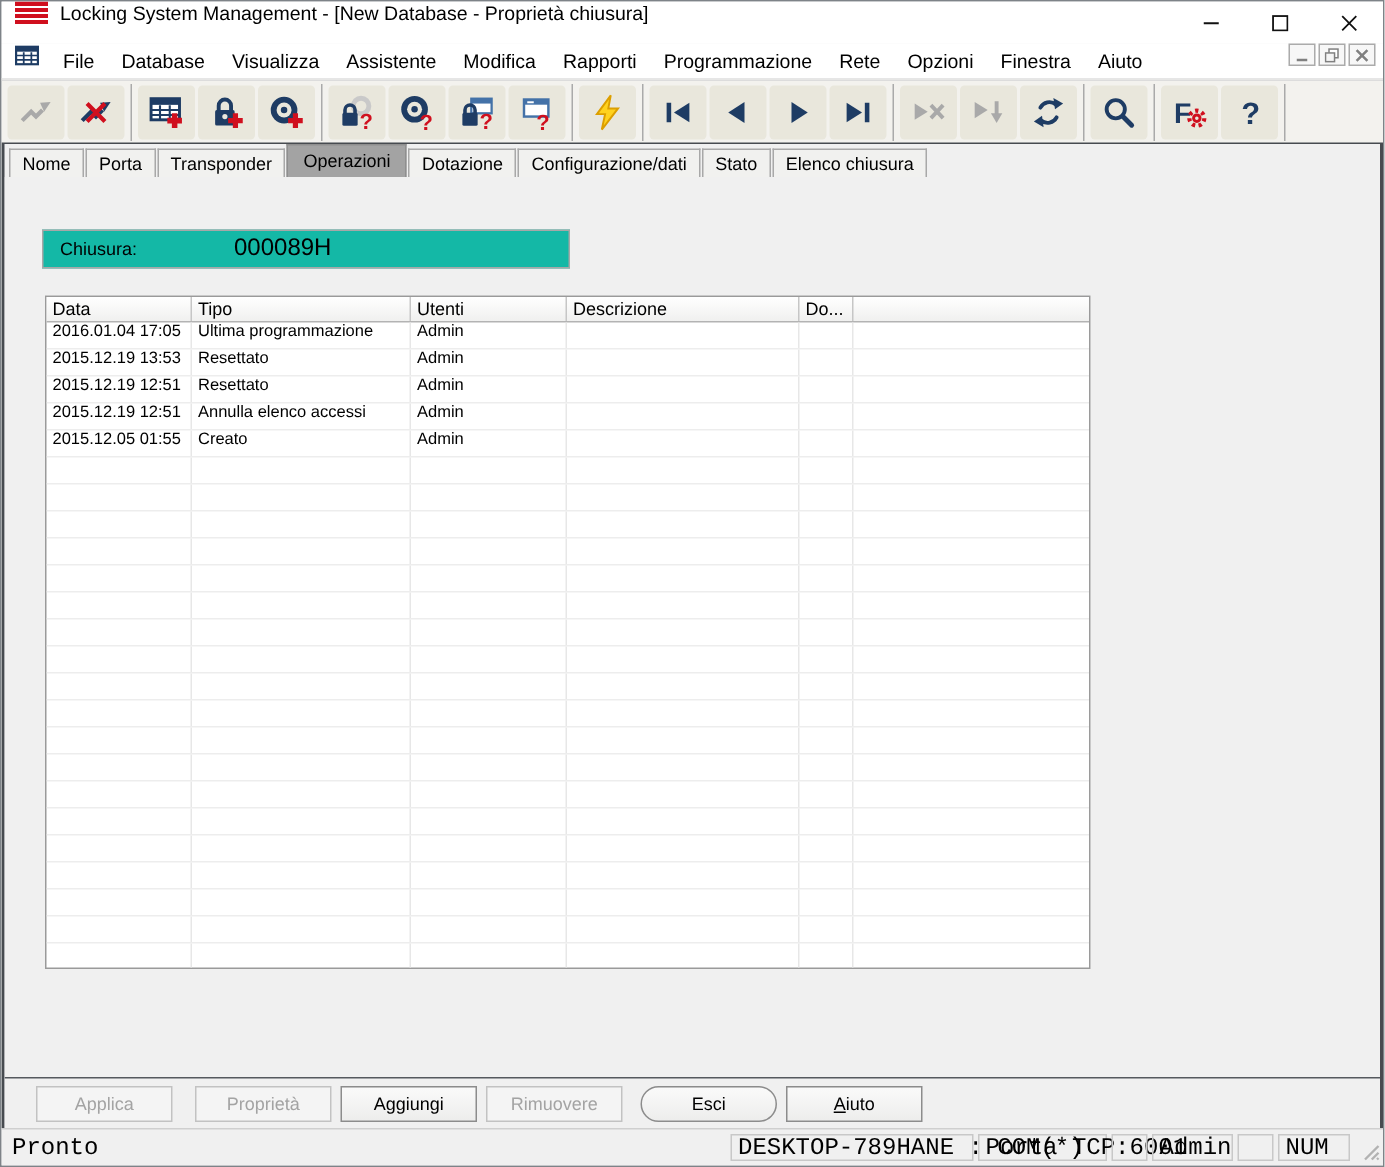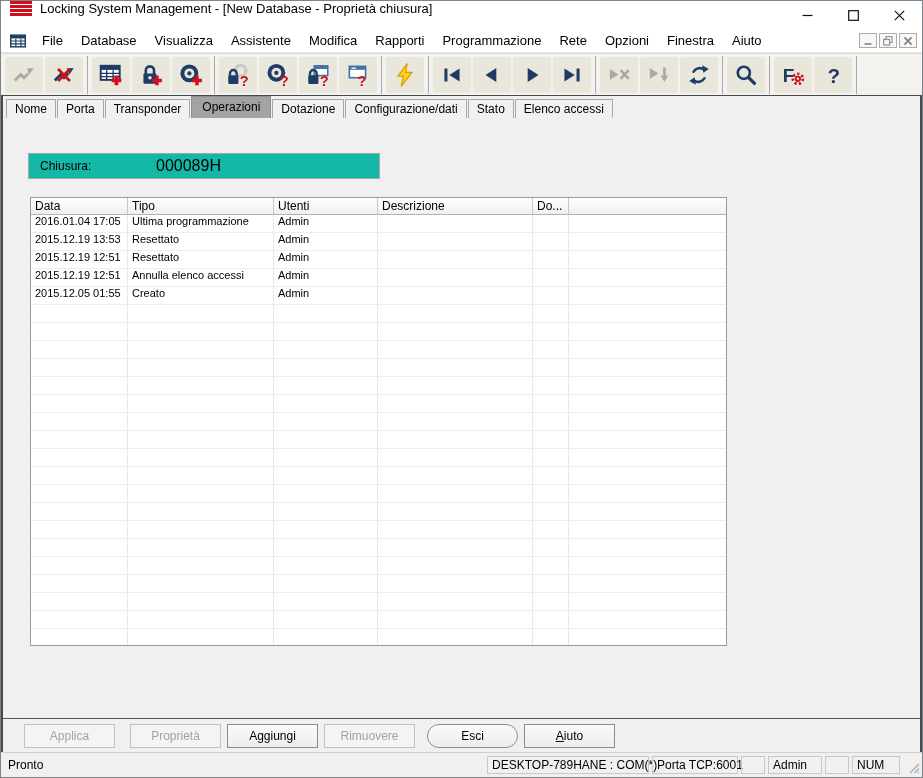--- a/index.html
+++ b/index.html
@@ -10,21 +10,21 @@
     display:flex;flex-direction:column;overflow:hidden;position:relative;
   }
   
   .titlebar{height:28px;background:#ffffff;display:flex;align-items:flex-start;flex:0 0 auto;}
   .app-icon{width:22px;height:15px;margin:0 8px 0 9px;
     background:repeating-linear-gradient(to bottom,#d00f1e 0 2.7px,#ffffff 2.7px 4.1px);}
   .title-text{font-size:13px;color:#000;white-space:nowrap;}
   .win-controls{margin-left:auto;display:flex;height:100%;}
   .win-btn{width:46px;height:28px;display:flex;align-items:center;justify-content:center;}
   
-  .menubar{height:24px;background:#ffffff;display:flex;align-items:center;flex:0 0 auto;border-bottom:1px solid #e6e6e6;}
+  .menubar{height:24px;background:#ffffff;display:flex;align-items:flex-start;flex:0 0 auto;border-bottom:1px solid #e6e6e6;}
   .mdi-doc-icon{margin:0 6px 0 8px;display:flex;}
   .menu-items{display:flex;align-items:center;height:100%;}
   .menu-item{font-size:13px;color:#000;padding:0 9px;line-height:23px;white-space:nowrap;}
   .mdi-controls{margin-left:auto;margin-right:5px;display:flex;gap:2px;}
   .mdi-btn{width:18px;height:15px;border:1px solid #ababab;background:#f7f7f7;
     display:flex;align-items:center;justify-content:center;}
   
   .toolbar{height:43px;background:#f3f2ee;display:flex;align-items:center;
     padding-left:3px;flex:0 0 auto;border-top:1px solid #dcdcdc;border-bottom:1px solid #474b50;}
   .tbtn{width:38px;height:36px;background:#e9e7dc;border-radius:3px;margin:0 1px;
@@ -64,21 +64,21 @@
   .footer{height:34px;flex:0 0 auto;border-top:1px solid #55595e;background:#f0f0f0;
     display:flex;align-items:center;padding-left:21px;}
   .btn{width:91px;height:24px;font-family:"Liberation Sans",sans-serif;font-size:12px;color:#000;
     background:linear-gradient(#fafafa,#ededec);border:1px solid #8c8c8c;}
   .btn.disabled{color:#a3a3a3;border-color:#c2c2c2;background:#f4f4f4;}
   .btn:nth-child(1){margin-right:15px;} .btn:nth-child(2){margin-right:6px;}
   .btn:nth-child(3){margin-right:6px;}  .btn:nth-child(4){margin-right:12px;}
   .btn:nth-child(5){margin-right:6px;border-radius:12px;}
   
   .statusbar{height:25px;flex:0 0 auto;background:#f0f0f0;border-top:1px solid #cfcfcf;
-    display:flex;align-items:center;font-size:12px;color:#000;padding:0 2px;}
+    display:flex;align-items:center;font-size:16px;color:#000;padding:0 2px;font-family:Liberation Mono, monospace;}
   .status-left{flex:1 1 auto;padding-left:5px;}
   .status-seg{height:18px;border:1px solid #c8c8c8;margin-left:3px;display:flex;align-items:center;
     padding:0 4px;white-space:nowrap;flex:0 0 auto;}
   .seg-host{width:162px;} .seg-port{width:86px;} .seg-e1{width:24px;}
   .seg-admin{width:54px;} .seg-e2{width:24px;} .seg-num{width:48px;}
   .grip{width:20px;height:18px;display:flex;align-items:flex-end;justify-content:flex-end;}
 </style>
 </head>
 <body>
 
@@ -337,21 +337,21 @@
 
   <div class="client">
     <div class="tabs" id="tabs">
         <div class="tab">Nome</div>
         <div class="tab">Porta</div>
         <div class="tab">Transponder</div>
         <div class="tab active">Operazioni</div>
         <div class="tab">Dotazione</div>
         <div class="tab">Configurazione/dati</div>
         <div class="tab">Stato</div>
-        <div class="tab">Elenco accessi</div>
+        <div class="tab">Elenco chiusura</div>
       </div>
 
     <div class="content">
       <div class="groupbox" id="lock-box">
         <span class="gb-label">Chiusura:</span>
         <span class="gb-value">000089H</span>
       </div>
 
       <div class="listview">
         <div class="lv-header" id="lv-header">

